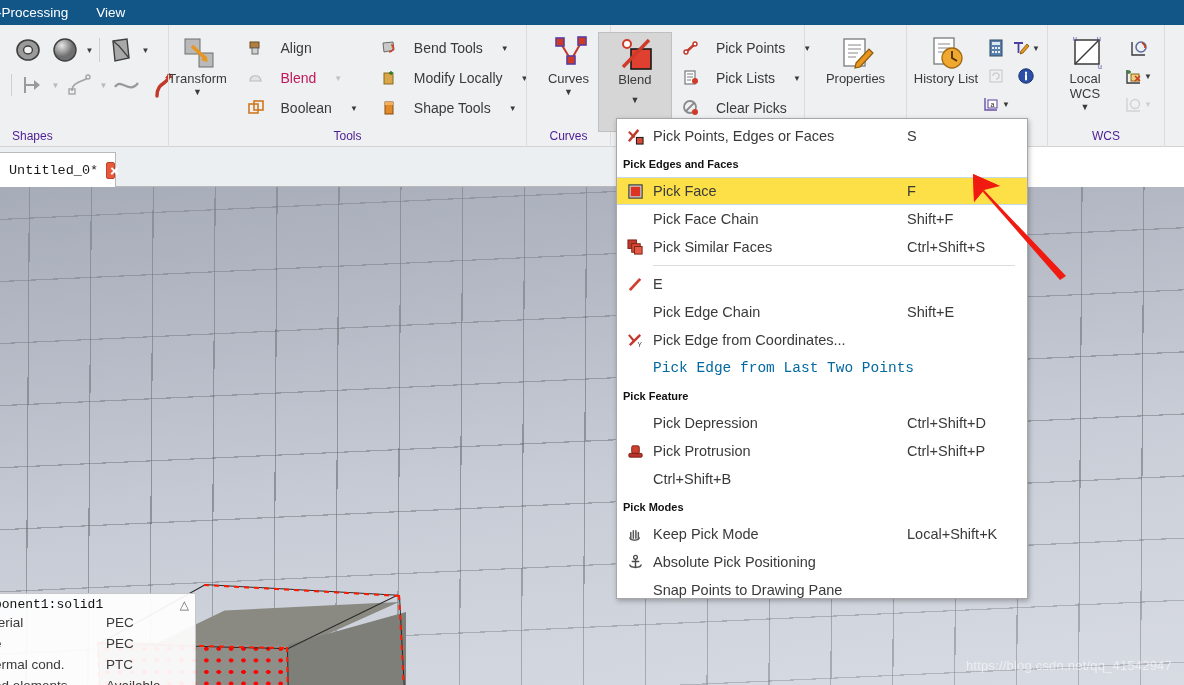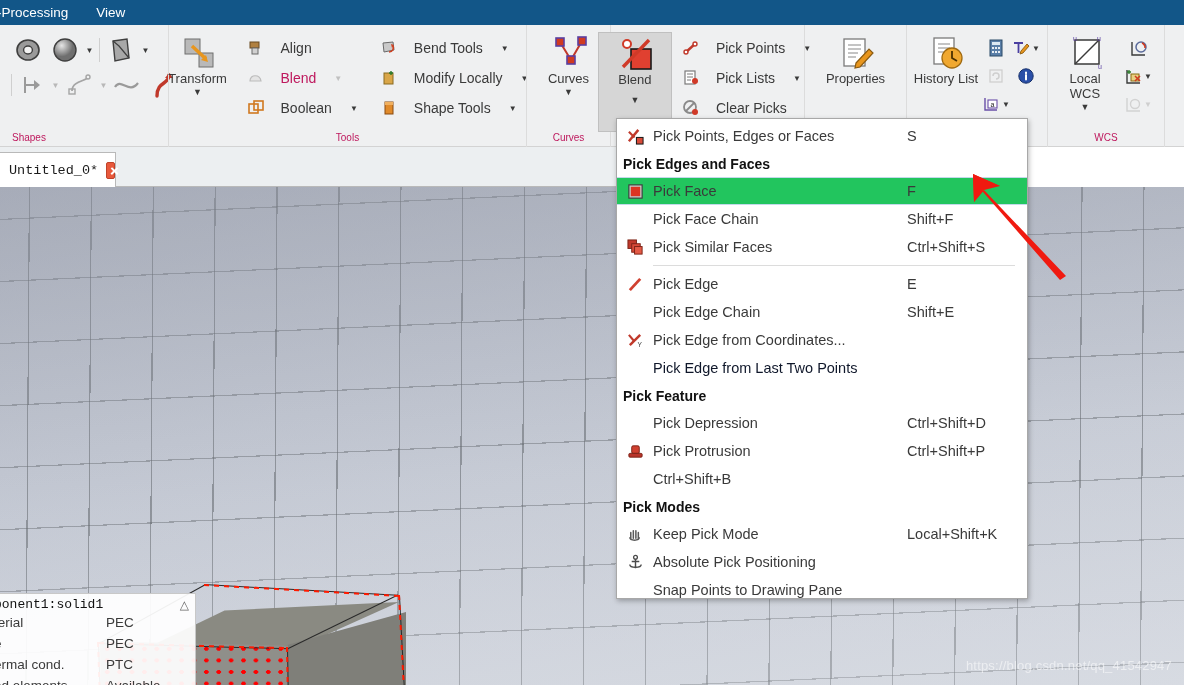--- a/index.html
+++ b/index.html
@@ -31,21 +31,21 @@
     display: flex; align-items: stretch;
   }
   .rgroup {
     position: relative; height: 122px;
     display: flex; flex-direction: column; align-items: center;
     padding: 4px 6px 0 6px;
   }
   .rgroup + .rgroup { border-left: 1px solid #dcdcdc; }
   .rgroup .gtitle {
     position: absolute; bottom: 4px; left: 0; right: 0;
-    text-align: center; font-size: 10px; color: #be185d;
+    text-align: center; font-size: 12px; color: #4c1d95;
   }
   .gbody { flex: 1; display: flex; align-items: flex-start; padding-top: 3px; }
 
   
   .bigbtn {
     width: 74px; display: flex; flex-direction: column;
     align-items: center; justify-content: flex-start;
     padding-top: 4px; cursor: default;
   }
   .bigbtn .lbl { font-size: 13px; color: #3a3a3a; text-align: center; line-height: 15px; margin-top: 3px; }
@@ -165,24 +165,24 @@
   .dropdown {
     position: absolute; left: 616px; top: 118px; width: 412px; height: 481px;
     background: #ffffff; border: 1px solid #a8a8a8;
     box-shadow: 1px 2px 5px rgba(0,0,0,0.28);
     z-index: 40; padding: 3px 0 3px 0;
   }
   .mrow { display: flex; align-items: center; height: 28px; position: relative; }
   .mrow .micon { width: 36px; display: flex; justify-content: center; align-items: center; flex: 0 0 36px; }
   .mrow .mlabel { flex: 1; font-size: 14.5px; color: #3a3a3a; white-space: nowrap; }
   .mrow .mkey { width: 120px; font-size: 14.5px; color: #3a3a3a; white-space: nowrap; }
-  .mrow.disabled .mlabel, .mrow.disabled .mkey { color: #0f172a; }
-  .mrow.sel { background: #22c55e; border-top: 1px solid #c3d9ea; border-bottom: 1px solid #c3d9ea; }
+  .mrow.disabled .mlabel, .mrow.disabled .mkey { color: #0369a1; font-family: Liberation Mono, monospace; }
+  .mrow.sel { background: #fde047; border-top: 1px solid #c3d9ea; border-bottom: 1px solid #c3d9ea; }
   .mheader { height: 27px; display: flex; align-items: center; padding-left: 6px;
-             font-size: 14px; font-weight: bold; color: #111; }
+             font-size: 11px; font-weight: bold; color: #111; }
   .msep { height: 1px; background: #dcdcdc; margin: 4px 12px 4px 36px; }
 
   
   .annot-arrow { position: absolute; left: 940px; top: 168px; width: 140px; height: 115px; z-index: 60; pointer-events: none; }
 
   
   .watermark {
     position: absolute; right: 12px; bottom: 12px;
     font-size: 13px; color: rgba(255,255,255,0.55); letter-spacing: 0.2px;
     z-index: 30;
@@ -670,21 +670,20 @@
     </div>
 
     <div class="msep"></div>
 
     <div class="mrow">
       <span class="micon">
         <svg viewBox="0 0 18 18" width="17" height="17">
             <path d="M3 15 L14 3" stroke="#d04030" stroke-width="3"></path>
           </svg>
       </span>
-      <span class="mlabel">Pick Edge</span>
       <span class="mkey">E</span>
     </div>
 
     <div class="mrow">
       <span class="micon"></span>
       <span class="mlabel">Pick Edge Chain</span>
       <span class="mkey">Shift+E</span>
     </div>
 
     <div class="mrow">

